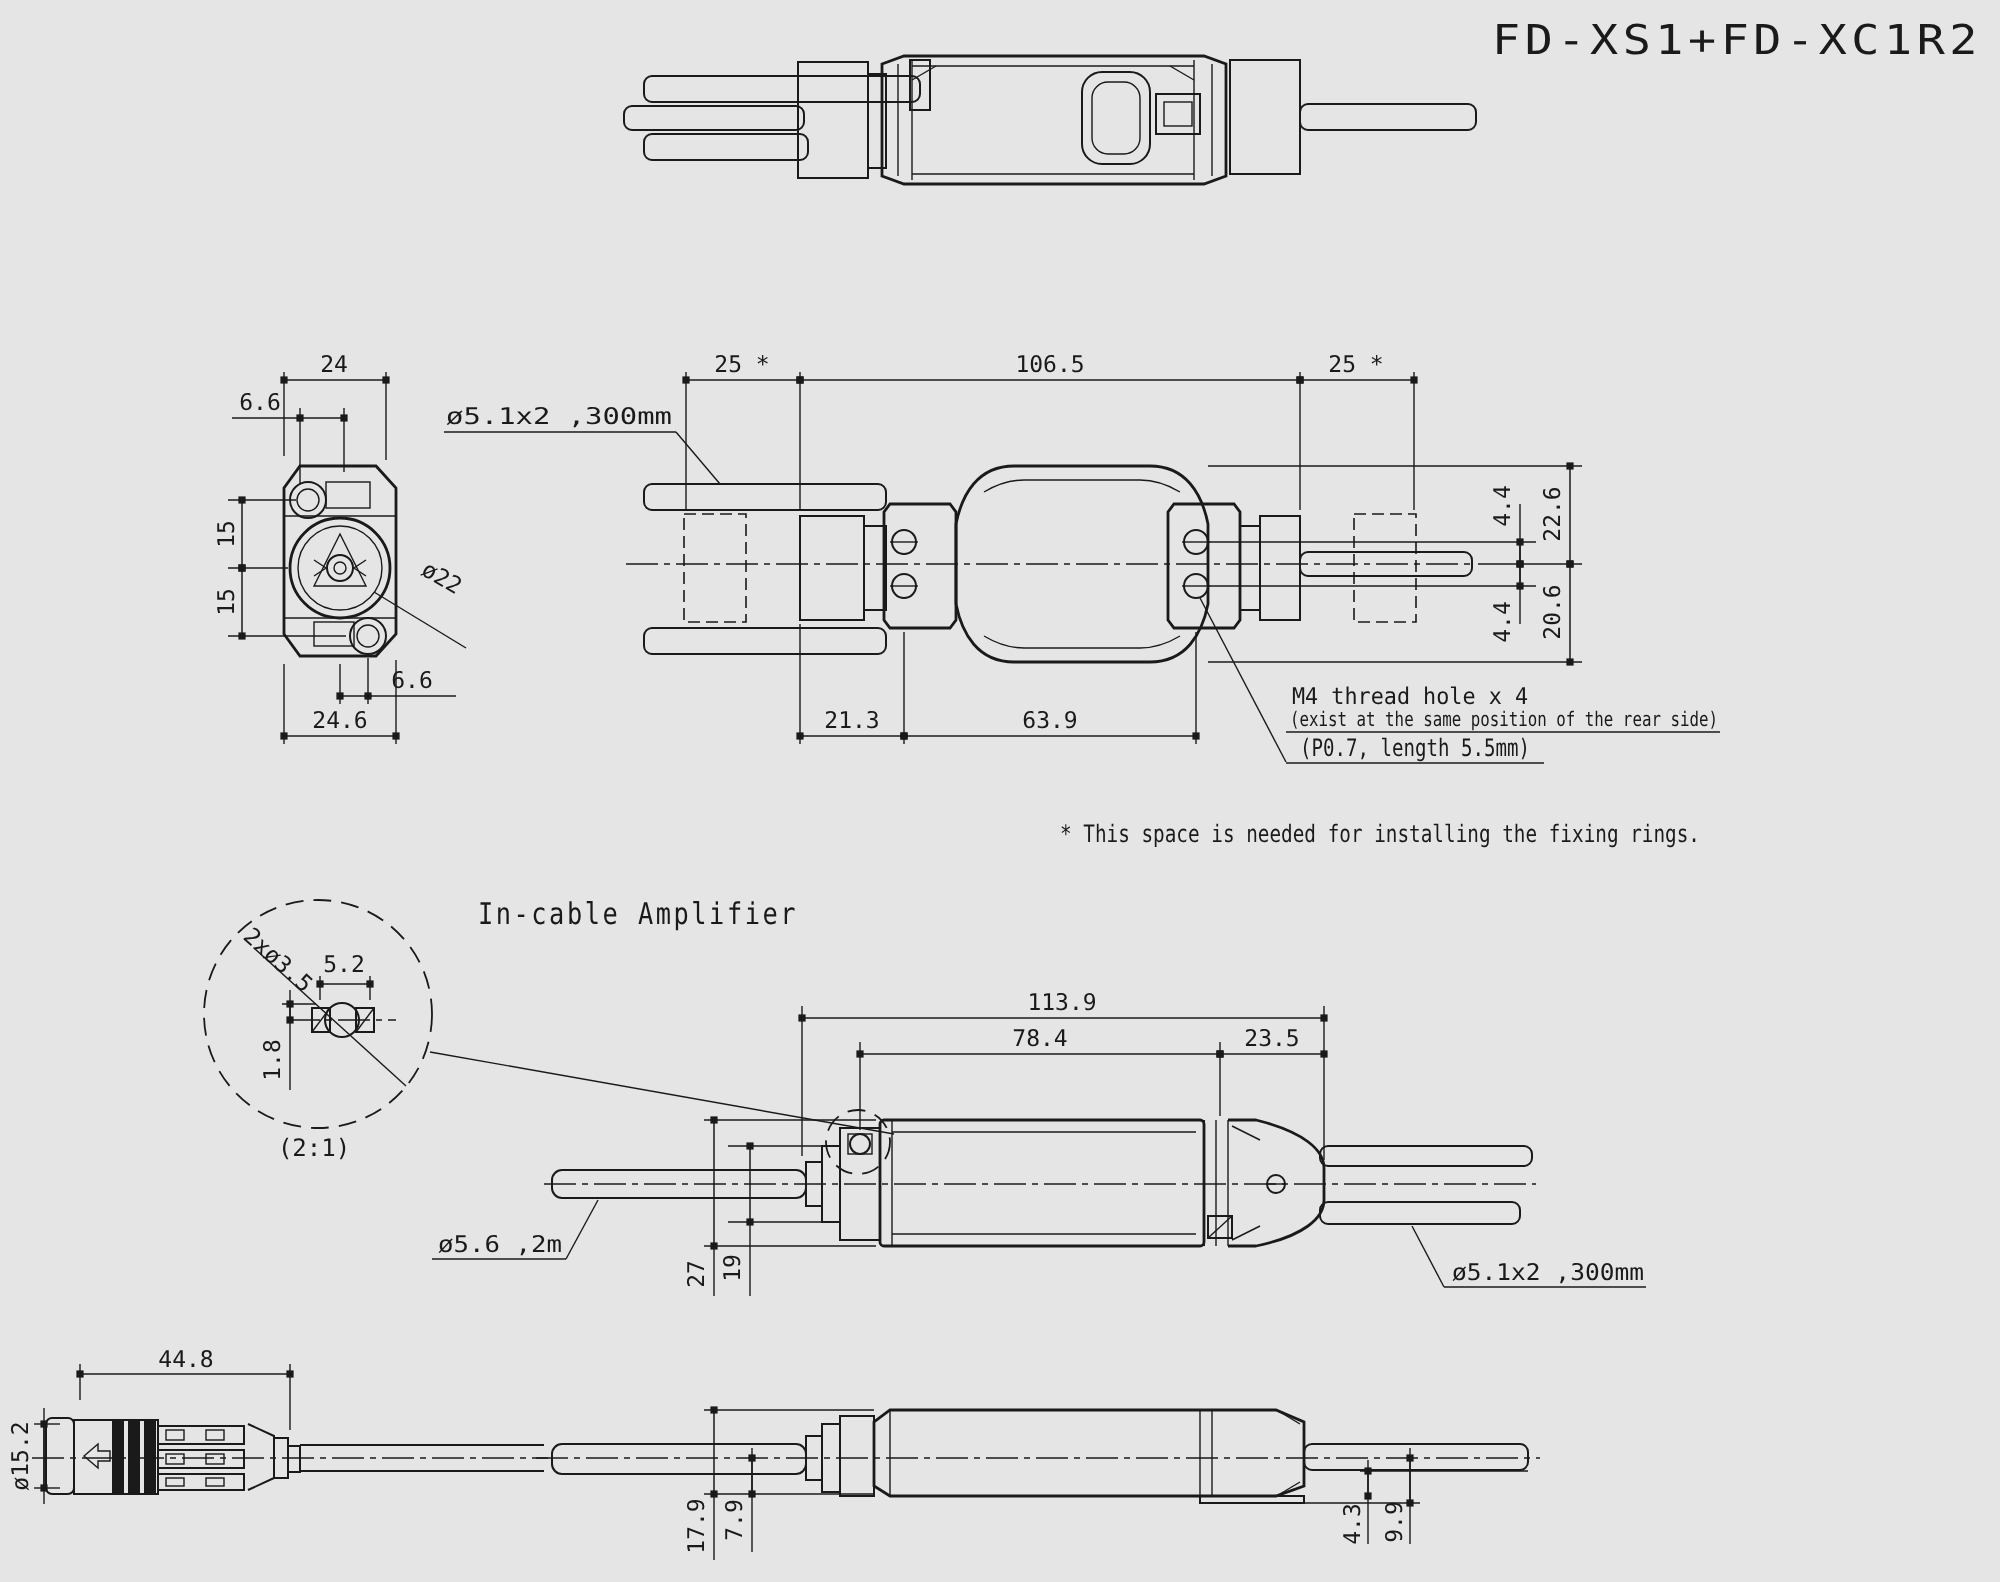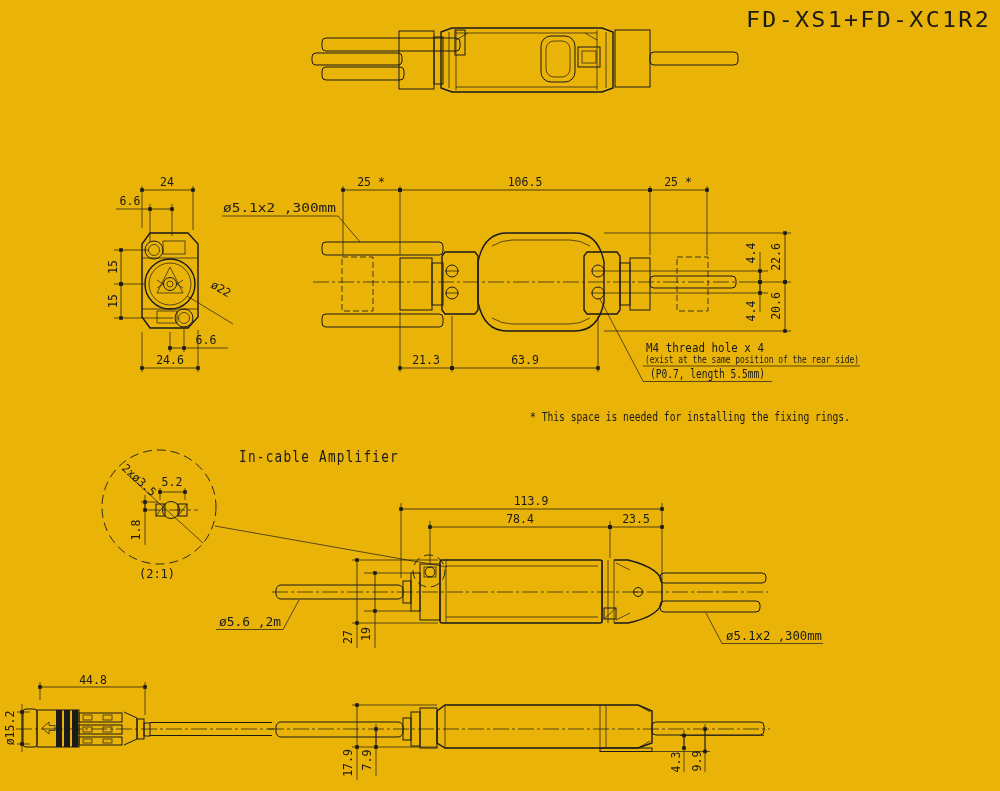--- a/index.html
+++ b/index.html
@@ -1,16 +1,16 @@
 <!DOCTYPE html>
 <html><head>
 <meta charset="utf-8">
 <style>
   html,body{margin:0;padding:0;background:#fff;}
-  #sheet{position:relative;width:1000px;height:791px;background:#eab308;overflow:hidden;}
+  #sheet{position:relative;width:1000px;height:791px;background:#e5e5e5;overflow:hidden;}
   svg text{font-family:"DejaVu Sans Mono","Liberation Mono",monospace;fill:#1a1a1a;}
   .ol{stroke:#1a1a1a;stroke-width:1.4;fill:none;}
   .md{stroke:#1a1a1a;stroke-width:1;fill:none;}
   .thin{stroke:#1a1a1a;stroke-width:0.7;fill:none;}
   .ext{stroke:#1a1a1a;stroke-width:0.7;fill:none;}
   .dm{stroke:#1a1a1a;stroke-width:0.75;fill:none;marker-start:url(#sq);marker-end:url(#sq);}
   .cl{stroke:#1a1a1a;stroke-width:0.7;fill:none;stroke-dasharray:16 3 3 3;}
   .ph{stroke:#1a1a1a;stroke-width:0.8;fill:none;stroke-dasharray:6 3;}
   .dc{stroke:#1a1a1a;stroke-width:0.9;fill:none;stroke-dasharray:9 5;}
   .t11{font-size:11.5px;} .t10{font-size:10px;} .t12{font-size:12px;}

